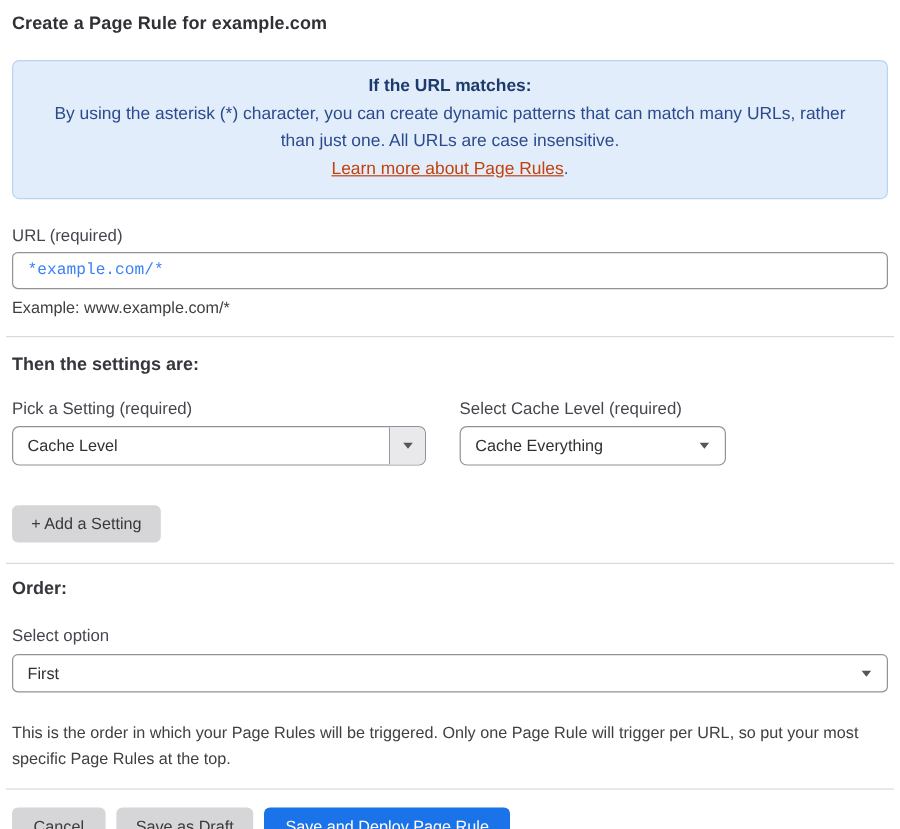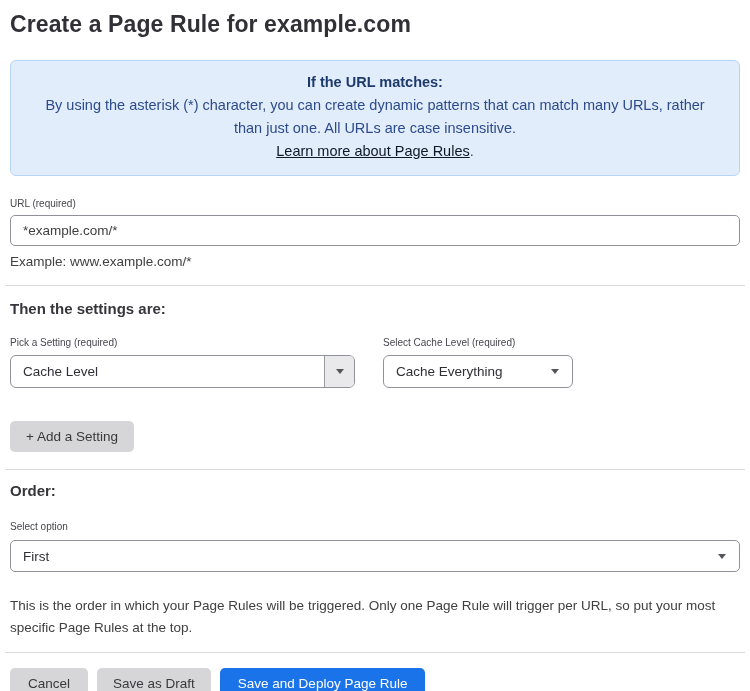--- a/index.html
+++ b/index.html
@@ -6,49 +6,49 @@
   html, body { background: #ffffff; }
   body {
     width: 750px; height: 691px; overflow: hidden;
     font-family: "Liberation Sans", "DejaVu Sans", sans-serif;
     color: #35353b;
   }
   .container { padding: 0 10px; }
 
   h1.page-title {
     margin-top: 11px;
-    font-size: 23px; font-weight: 700; color: #303036;
+    font-size: 15px; font-weight: 700; color: #303036;
     letter-spacing: 0.1px;
   }
 
   .info-box {
     margin-top: 22px;
     background: #e2edfb;
     border: 1px solid #b8d4f4;
     border-radius: 6px;
     padding: 10px 20px 12px 20px;
     font-size: 14.5px;
     line-height: 23px;
     color: #2c4b8c;
     text-align: center;
   }
   .info-box .info-heading { font-weight: 700; color: #1d3a6d; }
-  .info-box a.info-link { color: #0f172a; text-decoration: underline; cursor: pointer; }
+  .info-box a.info-link { color: #c2410c; text-decoration: underline; cursor: pointer; }
 
   .field-label {
     margin-top: 22px;
-    font-size: 10px; color: #46464e;
+    font-size: 14px; color: #46464e;
   }
   .text-input {
     margin-top: 6px;
     width: 100%; height: 31px;
     border: 1px solid #90929a; border-radius: 5px;
     padding: 0 12px;
-    font-family: Liberation Sans, sans-serif;
-    font-size: 13.5px; color: #404040;
+    font-family: Liberation Mono, monospace;
+    font-size: 13.5px; color: #3b82f6;
     background: #fff;
     outline: none;
   }
   .helper-text {
     margin-top: 5px;
     font-size: 13.5px; color: #404040;
     line-height: 22px;
   }
 
   hr.divider {
@@ -79,21 +79,21 @@
   }
   .select-box .select-value { padding-left: 12px; flex: 1; }
   .select-setting { width: 345px; }
   .select-setting .arrow-section {
     width: 30px; align-self: stretch;
     background: #e9e9eb;
     border-left: 1px solid #9a9ca2;
     border-radius: 0 5px 5px 0;
     display: flex; align-items: center; justify-content: center;
   }
-  .select-cache { width: 190px; }
+  .select-cache { width: 222px; }
   .select-cache .caret { margin-right: 13px; }
 
   .caret {
     width: 0; height: 0;
     border-left: 4px solid transparent;
     border-right: 4px solid transparent;
     border-top: 5px solid #55565c;
   }
 
   .btn {

